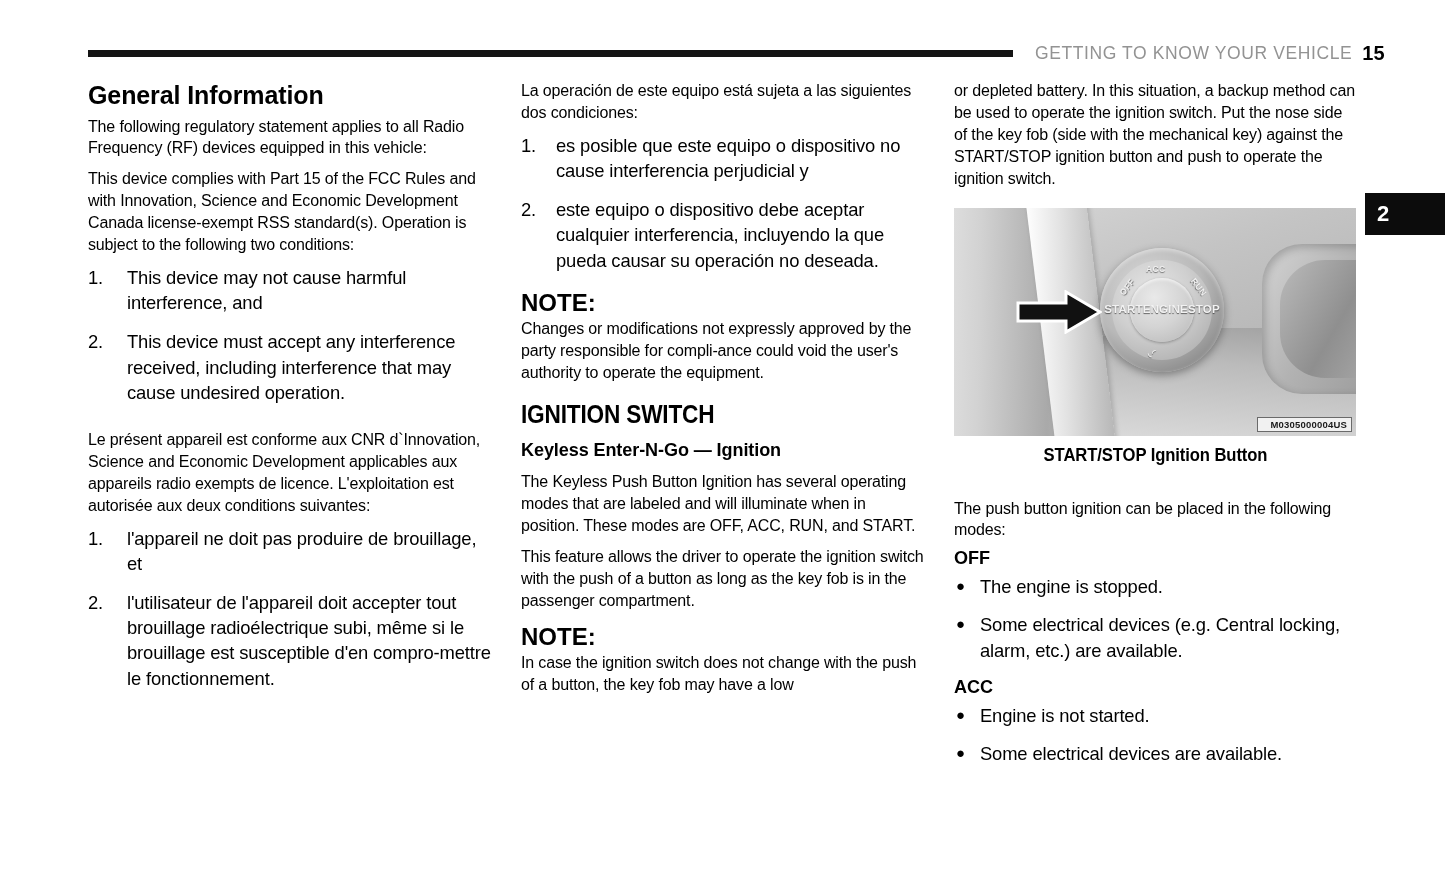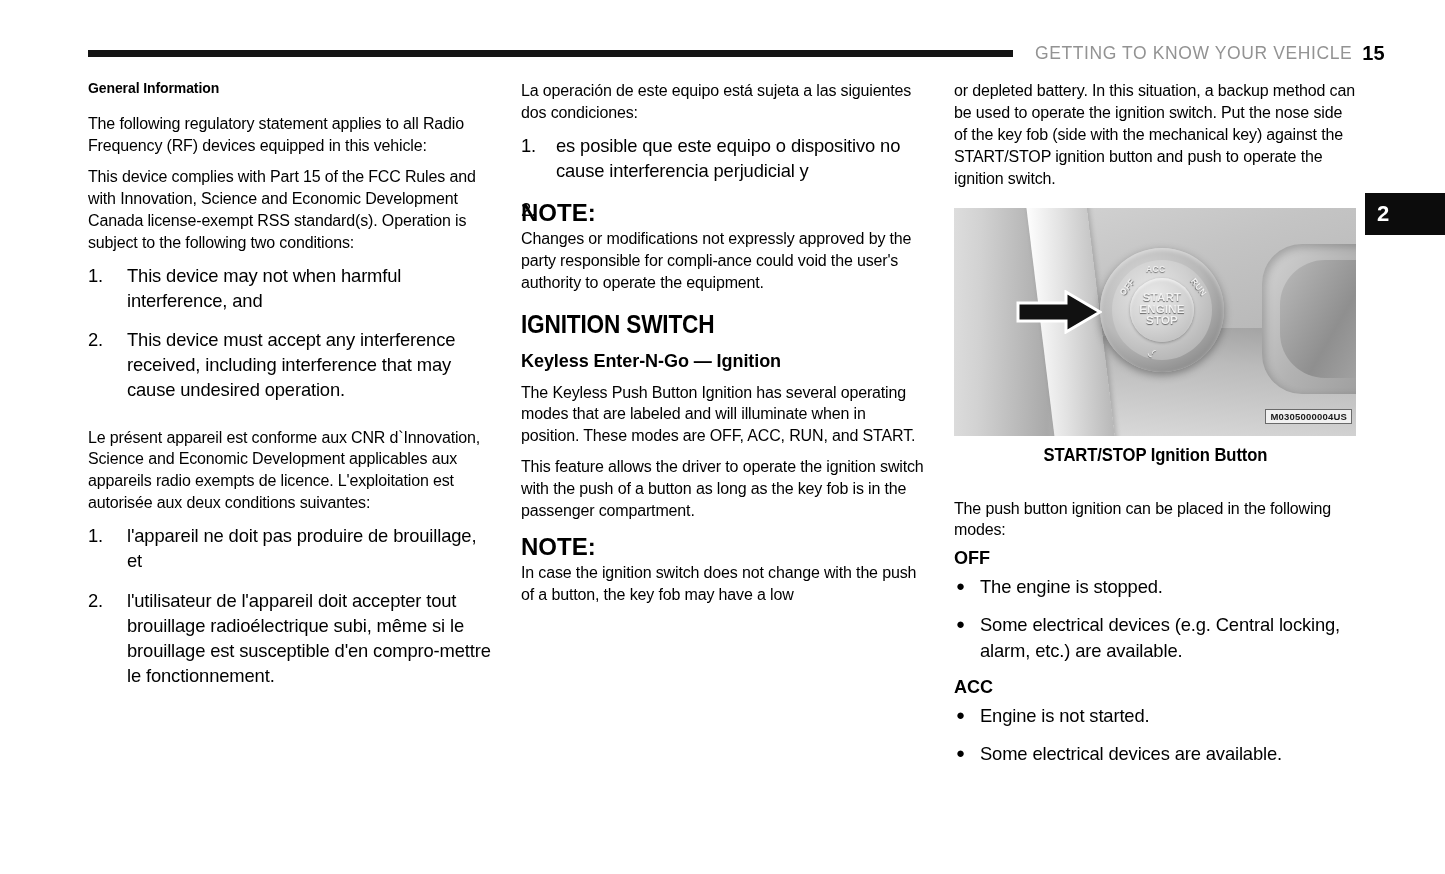--- a/index.html
+++ b/index.html
@@ -72,24 +72,24 @@
     position: absolute;
     top: 80px;
     width: 400px;
   }
   #col-left   { left: 88px;  width: 403px; }
   #col-middle { left: 521px; width: 403px; }
   #col-right  { left: 954px; width: 403px; }
 
   
   .h-sub {
-    font-size: 14px;
+    font-size: 25px;
     font-weight: 700;
     line-height: 1.22;
-    margin: 0 0 16px 0;
+    margin: 0 0 5px 0;
     letter-spacing: -0.1px;
   }
   .h-section {
     font-size: 26px;
     font-weight: 700;
     line-height: 1.1;
     margin: 16px 0 11px 0;
     letter-spacing: -0.2px;
     transform: scaleX(0.87);
     transform-origin: left center;
@@ -235,21 +235,21 @@
     background: radial-gradient(circle at 40% 34%, #e6e6e6 0%, #cfcfcf 45%, #b0b0b0 85%, #9b9b9b 100%);
   }
   .ign-button {
     position: absolute;
     left: 176px; top: 70px;
     width: 64px; height: 64px;
     border-radius: 50%;
     background: radial-gradient(circle at 38% 30%, #e9e9e9 0%, #d4d4d4 50%, #b5b5b5 100%);
     box-shadow: inset 0 2px 3px rgba(255,255,255,0.6), 0 1px 3px rgba(0,0,0,0.3);
     display: flex;
-    flex-direction: column;
+    flex-direction: row;
     align-items: center;
     justify-content: center;
     line-height: 1.02;
   }
   .ign-button span {
     font-size: 11.5px;
     font-weight: 700;
     color: #f2f2f2;
     text-shadow: 0 1px 1px rgba(0,0,0,0.55);
     letter-spacing: 0.2px;
@@ -269,27 +269,27 @@
   
   .ign-arrow {
     position: absolute;
     left: 62px; top: 82px;
     width: 86px; height: 44px;
   }
   
   #figure-code {
     position: absolute;
     right: 4px;
-    bottom: 12px;
+    bottom: 4px;
     background: #f1f1f1;
     border: 1px solid #6a6a6a;
     font-size: 9.5px;
     font-weight: 700;
     letter-spacing: 0.2px;
-    padding: 1px 4px 1px 4px;
+    padding: 1px 4px 1px 12px;
     color: #1a1a1a;
     font-family: "Liberation Sans", sans-serif;
   }
   #figure-caption {
     text-align: center;
     font-size: 17.5px;
     font-weight: 700;
     margin: 9px 0 11px 0;
     letter-spacing: -0.1px;
     transform: scaleX(0.95);
@@ -314,21 +314,21 @@
 
     <div class="h-sub">General Information</div>
 
     <p class="para">The following regulatory statement applies to all Radio Frequency (RF) devices equipped in this vehicle:</p>
 
     <p class="para">This device complies with Part 15 of the FCC Rules and with Innovation, Science and Economic Development Canada license-exempt RSS standard(s). Operation is subject to the following two conditions:</p>
 
     <ol class="numlist">
       <li>
         <span class="num">1.</span>
-        <span>This device may not when harmful interference, and</span>
+        <span>This device may not cause harmful interference, and</span>
       </li>
       <li>
         <span class="num">2.</span>
         <span>This device must accept any interference received, including interference that may cause undesired operation.</span>
       </li>
     </ol>
 
     <div class="spacer-sm"></div>
 
     <p class="para">Le présent appareil est conforme aux CNR d`Innovation, Science and Economic Development applicables aux appareils radio exempts de licence. L'exploitation est autorisée aux deux conditions suivantes:</p>
@@ -349,20 +349,21 @@
 
     <p class="para">La operación de este equipo está sujeta a las siguientes dos condiciones:</p>
 
     <ol class="numlist wide">
       <li>
         <span class="num">1.</span>
         <span>es posible que este equipo o dispositivo no cause interferencia perjudicial y</span>
       </li>
       <li>
         <span class="num">2.</span>
+        <span>este equipo o dispositivo debe aceptar cualquier interferencia, incluyendo la que pueda causar su operación no deseada.</span>
       </li>
     </ol>
 
     <div class="note-label">NOTE:</div>
     <p class="para">Changes or modifications not expressly approved by the party responsible for compli-ance could void the user's authority to operate the equipment.</p>
 
     <div class="h-section">IGNITION SWITCH</div>
 
     <div class="h-small-bold">Keyless Enter-N-Go — Ignition</div>
 

